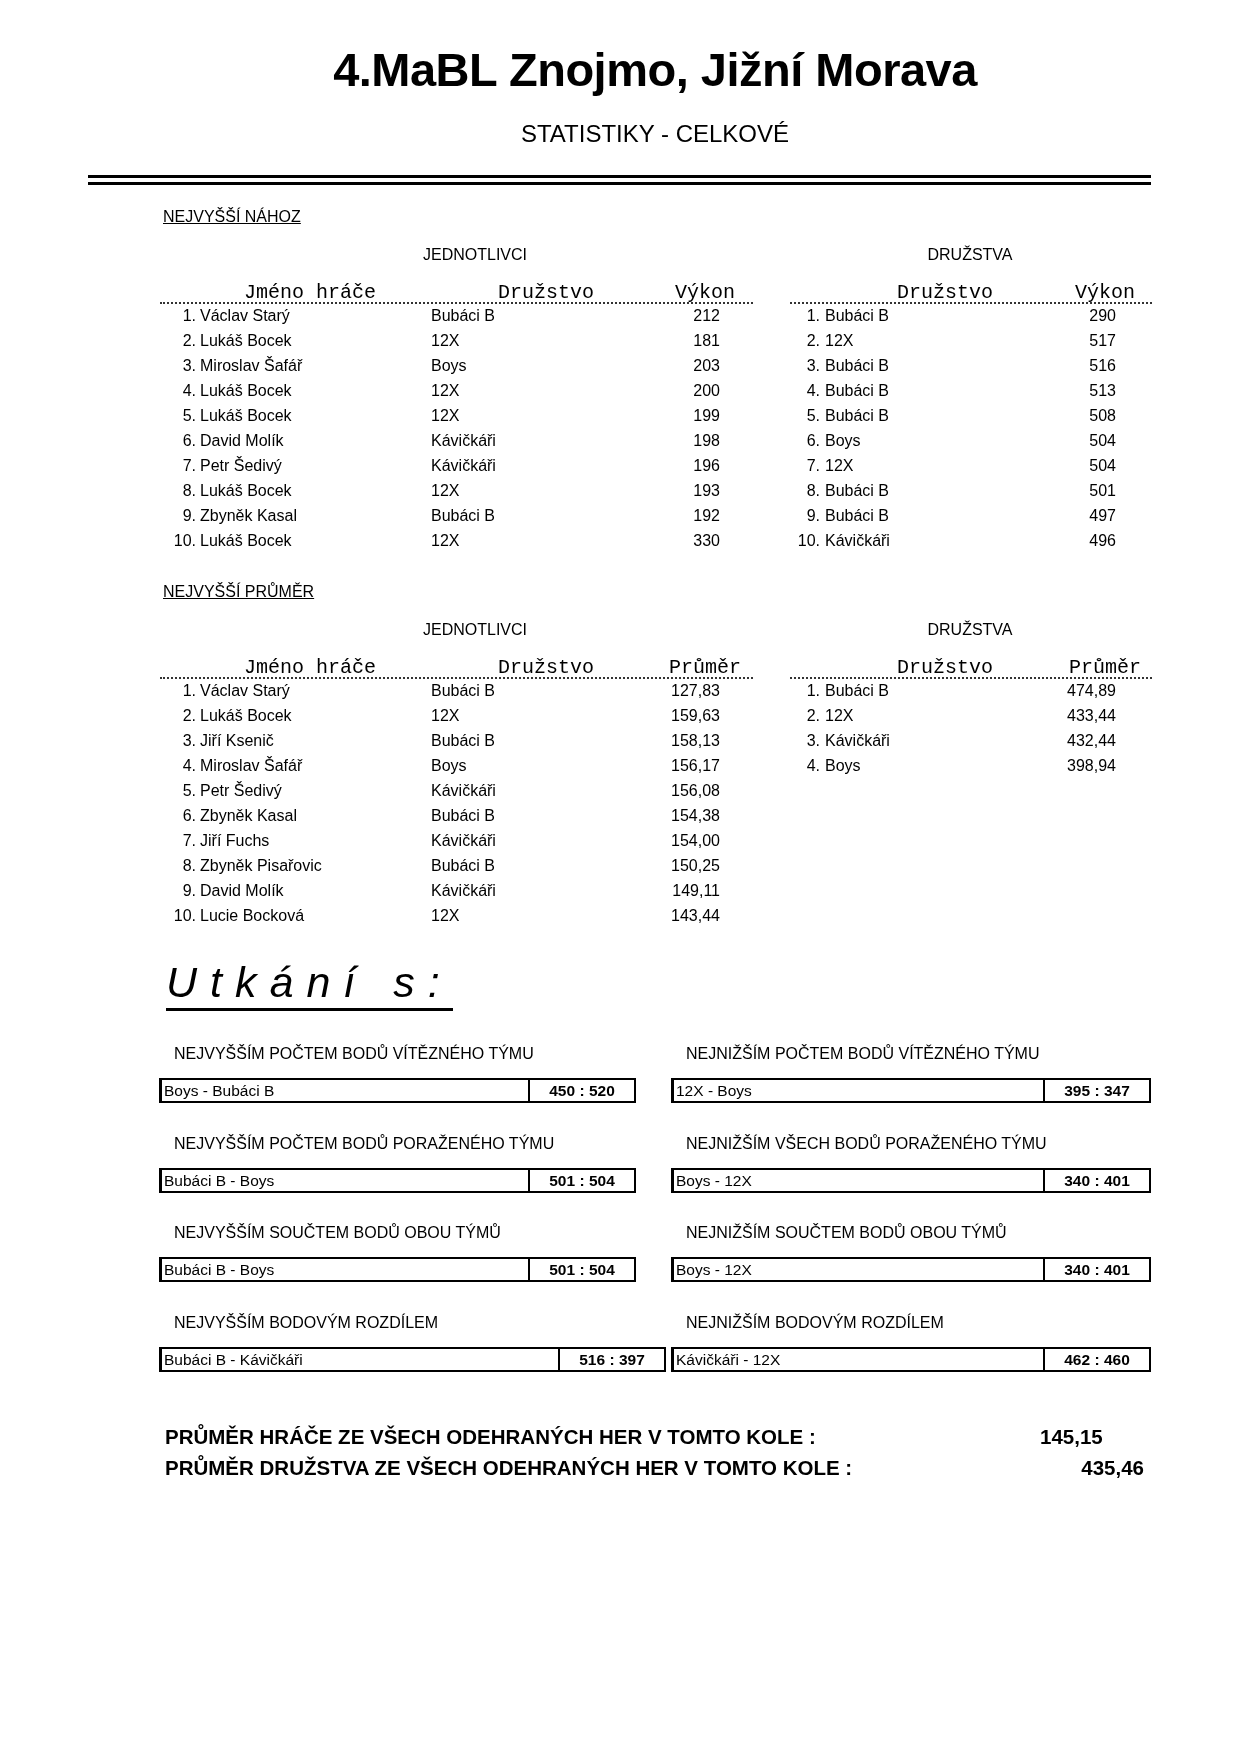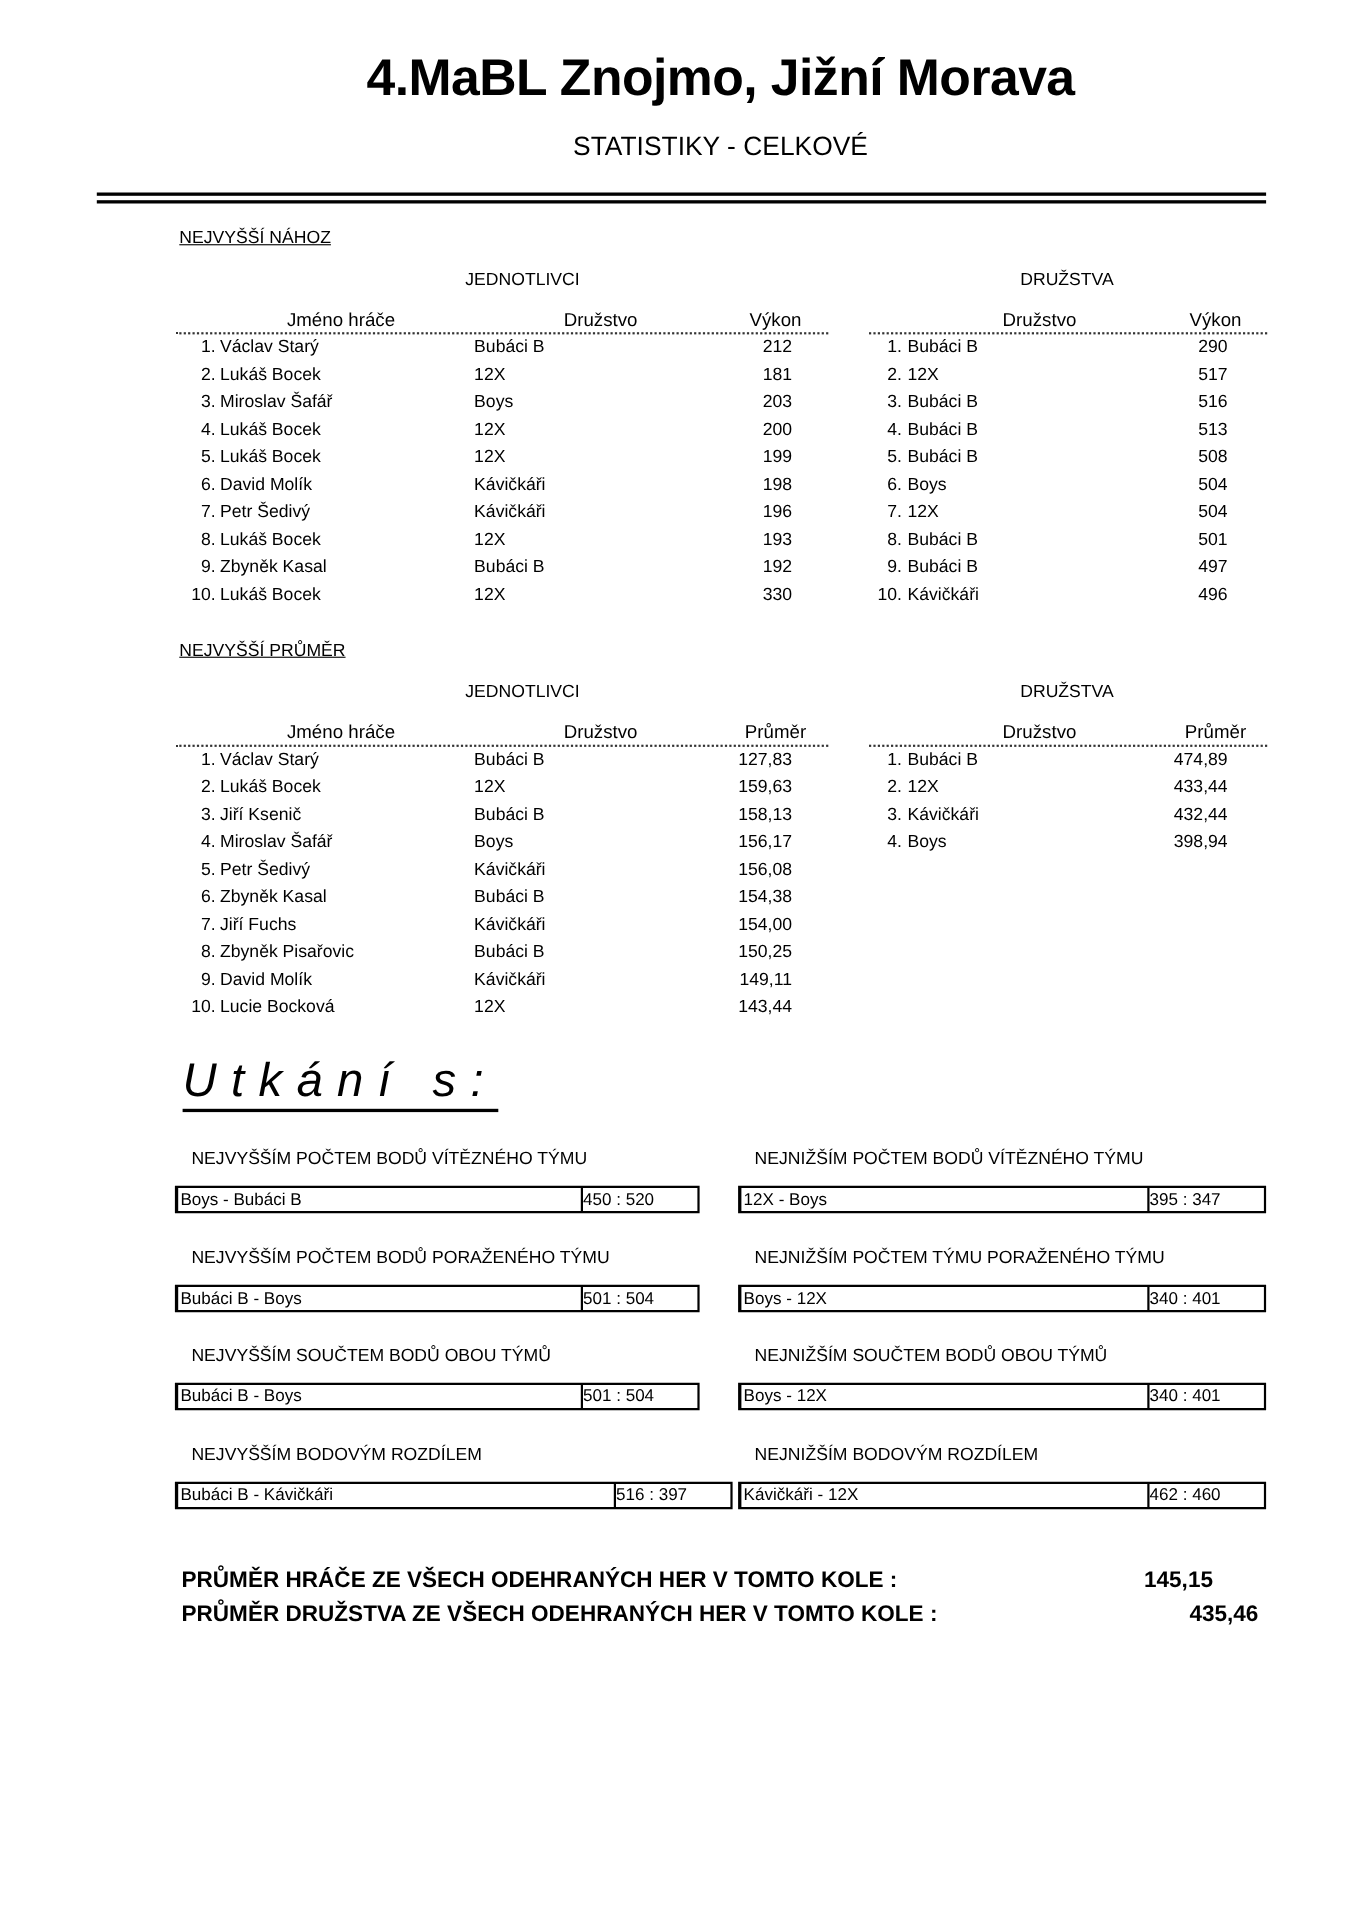--- a/index.html
+++ b/index.html
@@ -4,31 +4,31 @@
 <style>
   html, body { margin:0; padding:0; background:#ffffff; }
   body { width:1239px; height:1754px; position:relative; overflow:hidden;
          font-family:"Liberation Sans", sans-serif; color:#000; }
   .abs { position:absolute; }
   #title { left:0; width:1310px; top:42px; text-align:center; font-size:47px; font-weight:bold; letter-spacing:-0.5px; }
   #subtitle { left:0; width:1310px; top:120px; text-align:center; font-size:24px; }
   .rule { left:88px; width:1063px; height:3px; background:#000; }
   .sec-title { font-size:16px; text-decoration:underline; }
   .grp-title { font-size:16px; text-align:center; }
-  .thead { font-size:17px; }
+  .thead { font-size:20px;font-family:Liberation Mono, monospace; }
   .dots { height:0; border-top:2px dotted #333; }
   .row { font-size:16px; height:25px; line-height:25px; white-space:nowrap; }
   .row span { position:absolute; }
   .rank { text-align:right; width:40px; }
   .num { text-align:right; }
   #utk { left:166px; top:958px; font-size:43px; font-style:italic; letter-spacing:13px; border-bottom:3px solid #000; padding-bottom:2px; line-height:48px; }
   .mlabel { font-size:16px; }
   .mbox { height:25px; border:2px solid #000; border-left-width:3px; box-sizing:border-box; font-size:15.5px; line-height:21px; }
   .mbox .mt { position:absolute; left:2px; top:0; }
-  .mbox .ms { position:absolute; right:0; top:0; width:104px; height:100%; border-left:2px solid #000; text-align:left; }
+  .mbox .ms { position:absolute; right:0; top:0; width:104px; height:100%; border-left:2px solid #000; text-align:center;font-weight:bold; }
   .sum { font-size:20.5px; font-weight:bold; }
 </style>
 </head>
 <body>
 
 <div id="title" class="abs">4.MaBL Znojmo, Jižní Morava</div>
 <div id="subtitle" class="abs">STATISTIKY - CELKOVÉ</div>
 <div class="abs rule" style="top:175px"></div>
 <div class="abs rule" style="top:182px"></div>
 
@@ -278,21 +278,21 @@
     <div class="abs mlabel" style="left:174px;top:1313.5px">NEJVYŠŠÍM BODOVÝM ROZDÍLEM</div>
     <div class="abs mbox" style="left:159px;top:1346.5px;width:507px">
       <span class="mt">Bubáci B - Kávičkáři</span>
       <span class="ms">516 : 397</span>
     </div>
     <div class="abs mlabel" style="left:686px;top:1045px">NEJNIŽŠÍM POČTEM BODŮ VÍTĚZNÉHO TÝMU</div>
     <div class="abs mbox" style="left:671px;top:1078px;width:480px">
       <span class="mt">12X - Boys</span>
       <span class="ms">395 : 347</span>
     </div>
-    <div class="abs mlabel" style="left:686px;top:1134.5px">NEJNIŽŠÍM POČTEM TÝMU PORAŽENÉHO TÝMU</div>
+    <div class="abs mlabel" style="left:686px;top:1134.5px">NEJNIŽŠÍM VŠECH BODŮ PORAŽENÉHO TÝMU</div>
     <div class="abs mbox" style="left:671px;top:1167.5px;width:480px">
       <span class="mt">Boys - 12X</span>
       <span class="ms">340 : 401</span>
     </div>
     <div class="abs mlabel" style="left:686px;top:1224px">NEJNIŽŠÍM SOUČTEM BODŮ OBOU TÝMŮ</div>
     <div class="abs mbox" style="left:671px;top:1257px;width:480px">
       <span class="mt">Boys - 12X</span>
       <span class="ms">340 : 401</span>
     </div>
     <div class="abs mlabel" style="left:686px;top:1313.5px">NEJNIŽŠÍM BODOVÝM ROZDÍLEM</div>

